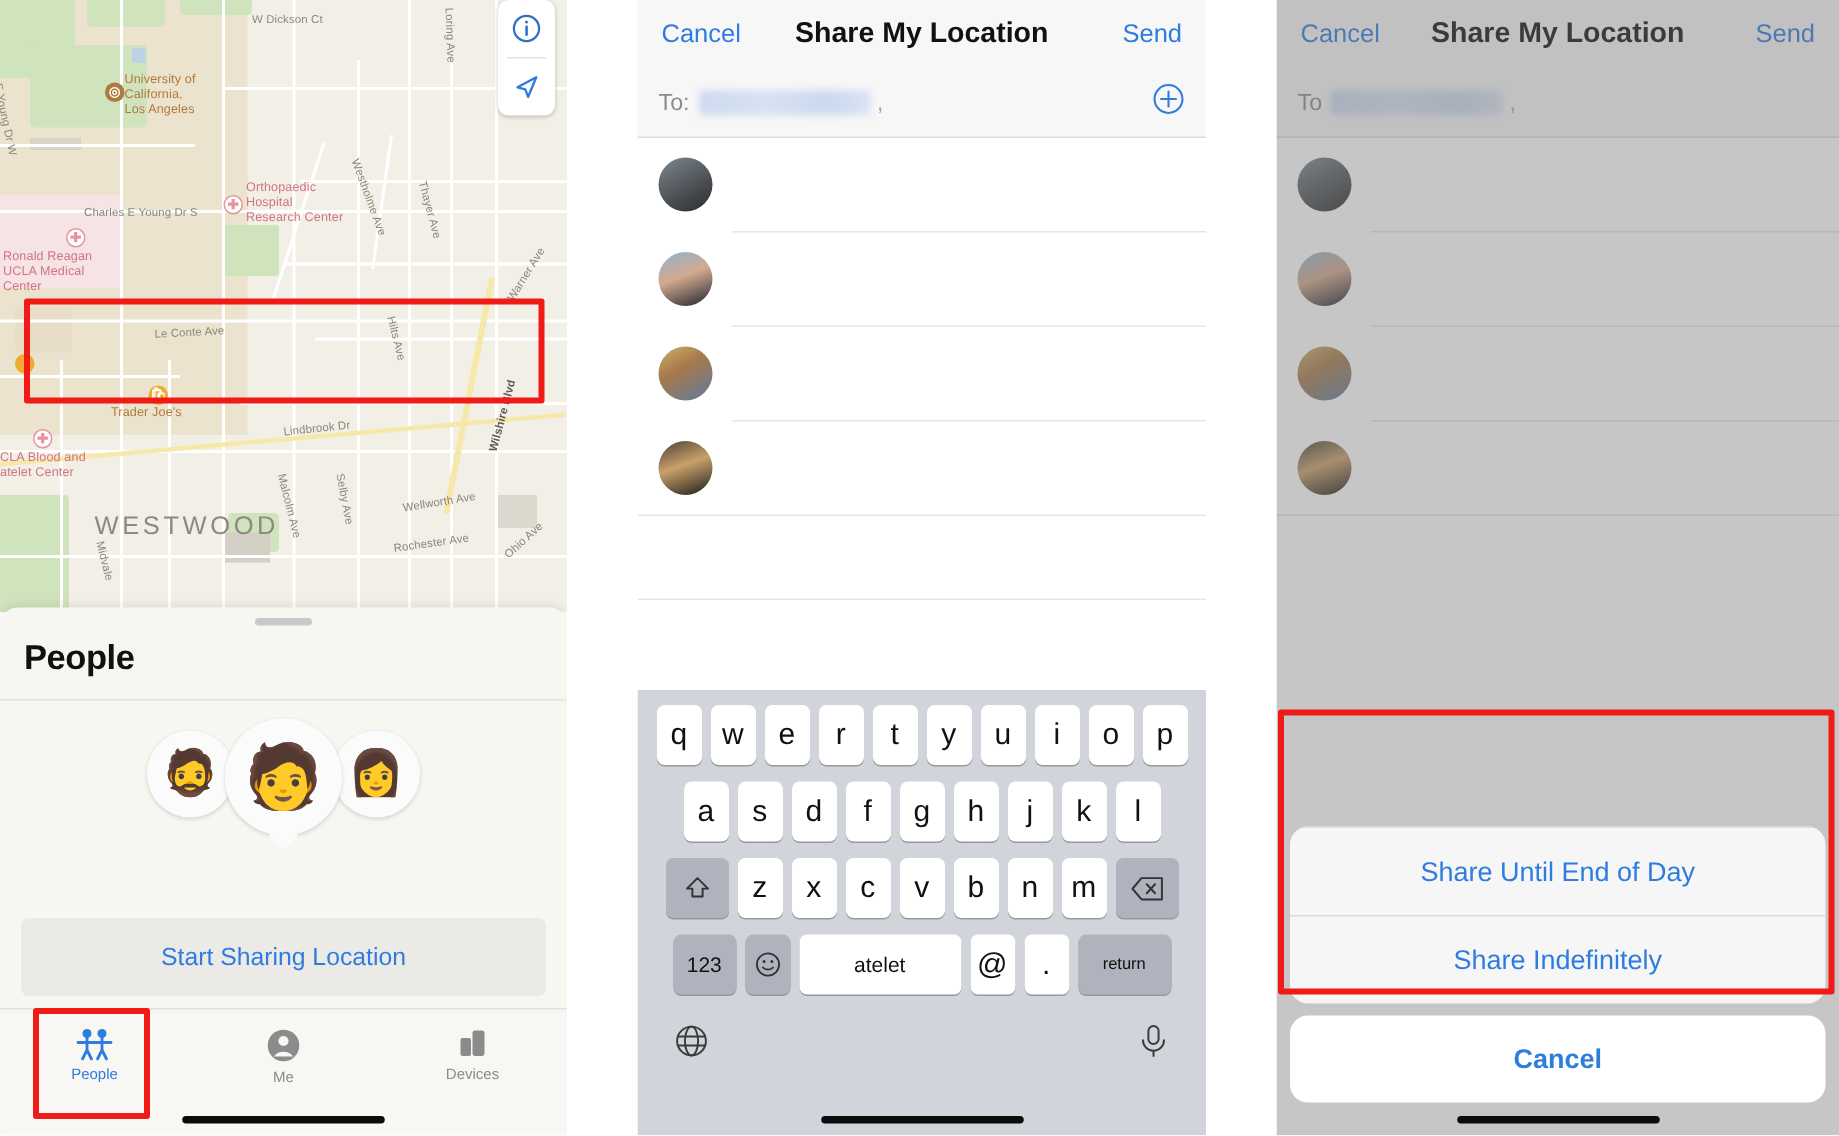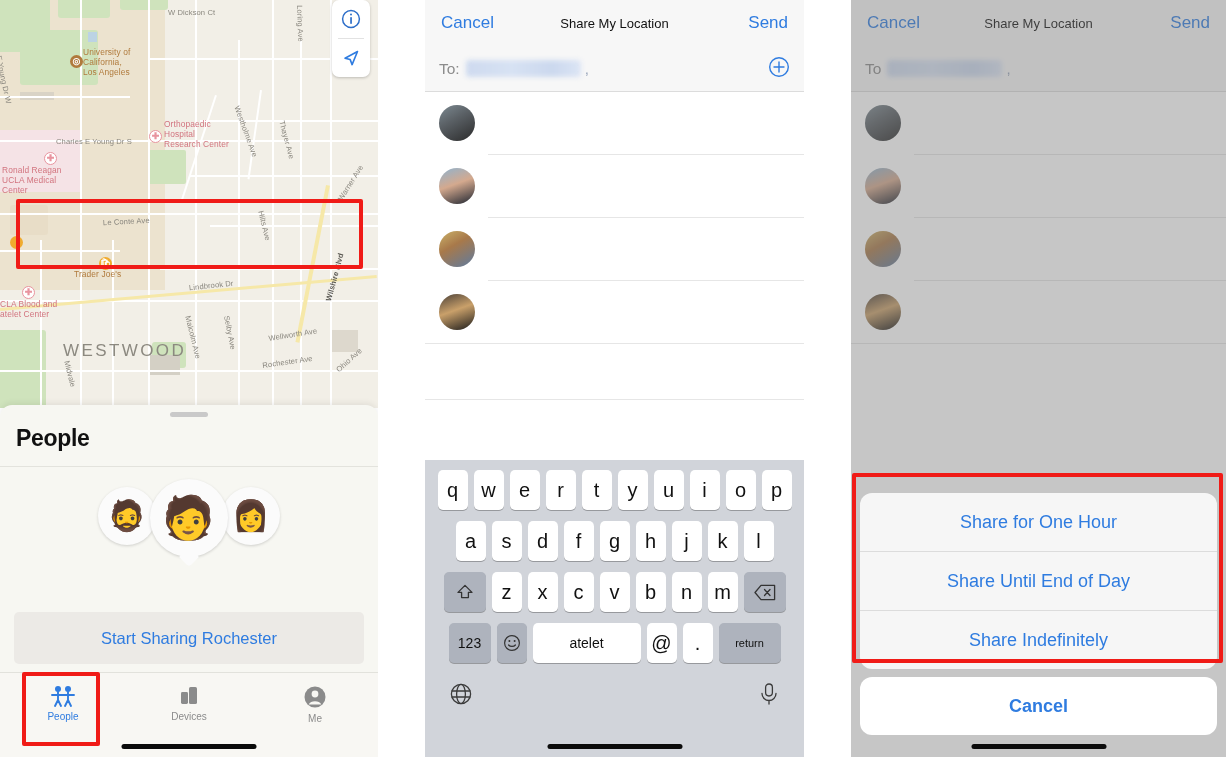--- a/index.html
+++ b/index.html
@@ -105,21 +105,21 @@
   .tablabel { font-size: 10px; margin-top: 4px; color: #8b8b8b; }
   .tabitem.active .tablabel { color: #2f7ce0; }
   .home-indicator { position:absolute; left:50%; transform:translateX(-50%); bottom: 8px; width: 135px; height: 5px; border-radius: 3px; background: #0b0b0b; }
 
   
   .ios-nav {
     position: relative; height: 46px; background: #f7f7f7;
     display:flex; align-items:center; padding: 0 16px;
   }
   .nav-btn { font-size: 17px; color: #2f7ce0; cursor:pointer; }
-  .nav-title { position:absolute; left:0; right:0; text-align:center; font-size: 13px; font-weight: 400; color:#111; pointer-events:none;}
+  .nav-title { position:absolute; left:0; right:0; text-align:center; font-size: 19px; font-weight: 700; color:#111; pointer-events:none;}
   .nav-right { margin-left:auto; }
 
   .to-row {
     height: 46px; background: #f7f7f7; border-bottom: 1px solid #dcdcdc;
     display:flex; align-items:center; padding: 0 14px;
   }
   .to-label { font-size: 15.5px; color: #8c8c8c; margin-right: 6px; }
   .blur-chip {
     height: 17px; width: 115px; border-radius: 3px;
     background: linear-gradient(90deg,#ccd9ef,#d6e1f3 40%,#c9d7ee 75%,#dbe4f5);
@@ -297,50 +297,50 @@
         </div>
         <div class="pin pin-right">
           <span class="memoji">👩</span>
         </div>
         <div class="pin pin-center">
           <span class="memoji">🧑</span>
         </div>
       </div>
 
       <div class="share-btn-row">
-        <div class="share-btn">Start Sharing Rochester</div>
+        <div class="share-btn">Start Sharing Location</div>
       </div>
     </div>
 
     <div class="hl-red" id="hl-start-sharing"></div>
 
     <div class="tabbar">
       <div class="tabitem active">
         <svg width="26" height="22" viewBox="0 0 26 22">
           <circle cx="8" cy="4" r="3" fill="#2f7ce0"></circle>
           <circle cx="18" cy="4" r="3" fill="#2f7ce0"></circle>
           <path d="M8 7 L8 15 M8 15 L5 21 M8 15 L11 21 M2 10 L14 10" stroke="#2f7ce0" stroke-width="1.9" fill="none" stroke-linecap="round"></path>
           <path d="M18 7 L18 15 M18 15 L15 21 M18 15 L21 21 M12 10 L24 10" stroke="#2f7ce0" stroke-width="1.9" fill="none" stroke-linecap="round"></path>
         </svg>
         <span class="tablabel">People</span>
       </div>
       <div class="tabitem">
-        <svg width="26" height="22" viewBox="0 0 26 22">
-          <rect x="5" y="7" width="7" height="12" rx="1.4" fill="#8b8b8b"></rect>
-          <rect x="13" y="2" width="8" height="17" rx="1.6" fill="#8b8b8b"></rect>
-        </svg>
-        <span class="tablabel">Devices</span>
-      </div>
-      <div class="tabitem">
         <svg width="24" height="24" viewBox="0 0 24 24">
           <circle cx="12" cy="12" r="10.5" fill="#8b8b8b"></circle>
           <circle cx="12" cy="9" r="3.4" fill="#f8f7f3"></circle>
           <path d="M5.6 19.4 A7.2 6 0 0 1 18.4 19.4 Z" fill="#f8f7f3"></path>
         </svg>
         <span class="tablabel">Me</span>
+      </div>
+      <div class="tabitem">
+        <svg width="26" height="22" viewBox="0 0 26 22">
+          <rect x="5" y="7" width="7" height="12" rx="1.4" fill="#8b8b8b"></rect>
+          <rect x="13" y="2" width="8" height="17" rx="1.6" fill="#8b8b8b"></rect>
+        </svg>
+        <span class="tablabel">Devices</span>
       </div>
       <div class="home-indicator"></div>
     </div>
 
     <div class="hl-red" id="hl-people-tab"></div>
   </div>
 
   <div class="panel" id="panel-share">
     <div class="ios-nav">
       <span class="nav-btn">Cancel</span>
@@ -516,21 +516,20 @@
           <span class="blur-line" style="width:44%"></span><span class="blur-line l2" style="width:68%"></span>
         </span>
       </div>
       <div class="row-sep full"></div>
     </div>
 
     <div class="dim-overlay"></div>
 
     <div class="action-sheet">
       <div class="as-group">
-        <div class="as-item">Share for One Hour</div>
         <div class="as-div"></div>
         <div class="as-item">Share Until End of Day</div>
         <div class="as-div"></div>
         <div class="as-item">Share Indefinitely</div>
       </div>
       <div class="as-cancel">Cancel</div>
       <div class="home-indicator"></div>
     </div>
 
     <div class="hl-red" id="hl-duration"></div>

